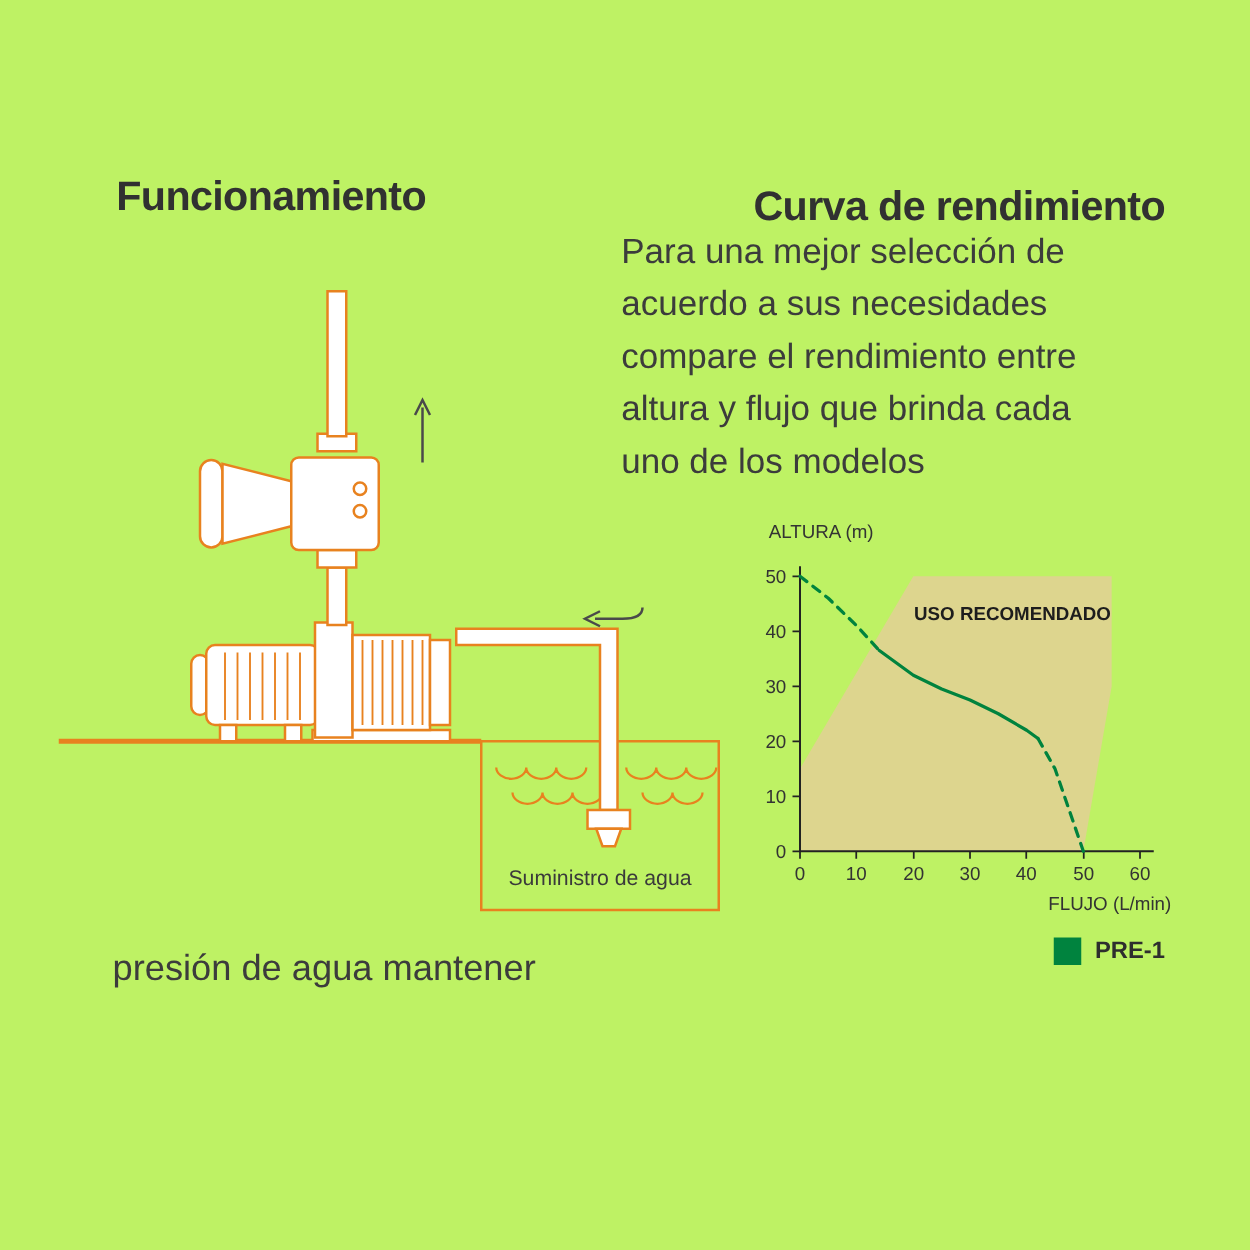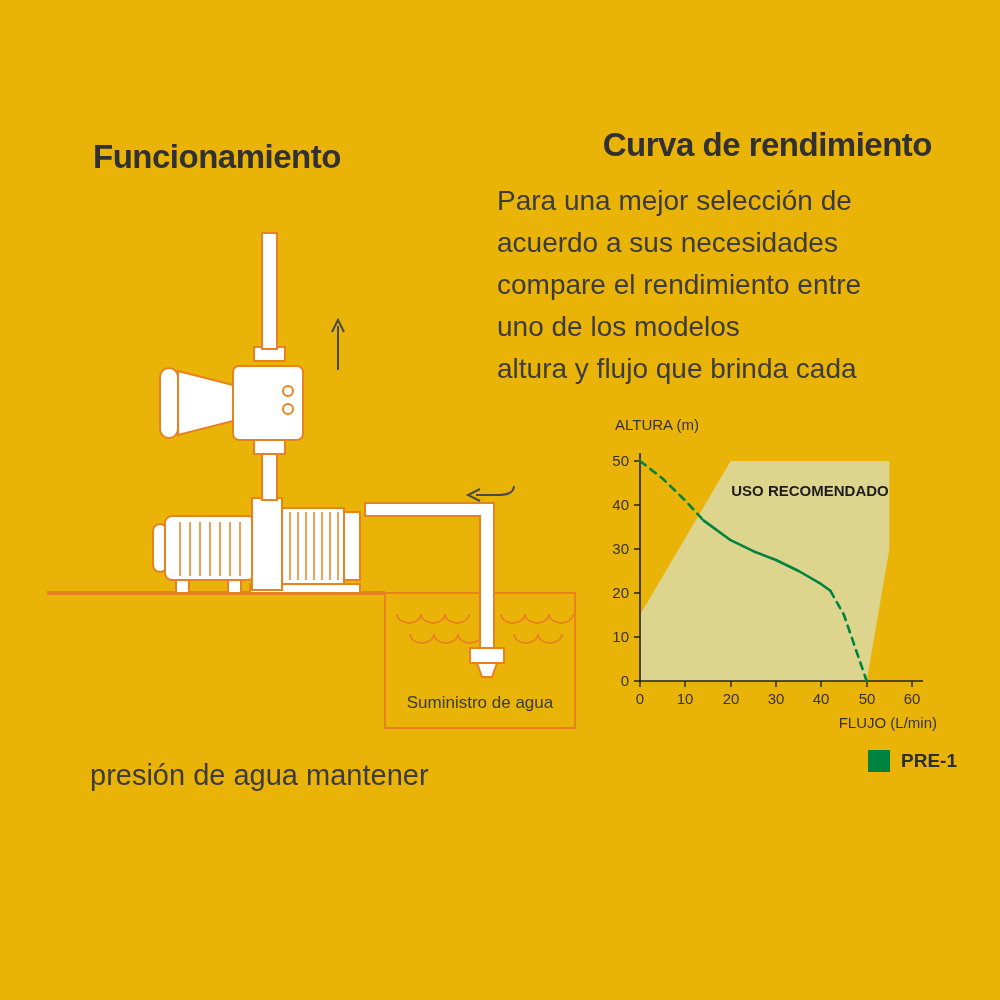--- a/index.html
+++ b/index.html
@@ -1,50 +1,50 @@
 <!DOCTYPE html>
 <html><head>
 <meta charset="utf-8">
 <style>
   html,body{margin:0;padding:0;background:#ffffff;}
   body{font-family:"Liberation Sans",sans-serif;color:#3a3a3a;}
-  .page{position:relative;width:1000px;height:1000px;background:#eab308;overflow:hidden;}
+  .page{position:relative;width:1000px;height:1000px;background:#bef264;overflow:hidden;}
   .heading{position:absolute;font-size:33px;font-weight:700;color:#313131;letter-spacing:-0.5px;white-space:nowrap;}
   #heading-left{left:93px;top:116px;}
-  #heading-right{right:68px;top:104px;text-align:center;}
+  #heading-right{right:68px;top:124px;text-align:center;}
   .intro{position:absolute;right:63px;top:180px;width:440px;text-align:left;
          font-size:28px;line-height:42px;color:#3c3c3c;}
   .caption{position:absolute;left:90px;top:754px;width:510px;text-align:left;
            font-size:29px;line-height:43px;color:#3c3c3c;}
   .pump-svg{position:absolute;left:30px;top:178px;}
   .chart-svg{position:absolute;left:605px;top:408px;}
   svg text{font-family:"Liberation Sans",sans-serif;}
   .tick-label{font-size:15px;fill:#333;}
   .axis-title{font-size:15px;fill:#333;}
   .region-label{font-size:15px;font-weight:700;fill:#1d1d1d;}
   .curve{fill:none;stroke-width:2.6;stroke-linecap:round;stroke-linejoin:round;}
   .curve.dashed{stroke-dasharray:7 6;}
-  .legend{position:absolute;left:868px;top:750px;display:flex;align-items:center;gap:11px;}
+  .legend{position:absolute;left:843px;top:750px;display:flex;align-items:center;gap:11px;}
   .legend .swatch{width:22px;height:22px;background:#00833e;display:inline-block;}
   .legend .label{font-size:19px;font-weight:700;color:#2e2e2e;}
 </style>
 </head>
 <body>
 
 <div class="page">
 
   <h1 class="heading" id="heading-left">Funcionamiento</h1>
   <h1 class="heading" id="heading-right">Curva de rendimiento</h1>
 
   <div class="intro">
     <div>Para una mejor selección de</div>
     <div>acuerdo a sus necesidades</div>
     <div>compare el rendimiento entre</div>
+    <div>altura y flujo que brinda cada</div>
     <div>uno de los modelos</div>
-    <div>altura y flujo que brinda cada</div>
   </div>
 
   <svg class="pump-svg" width="560" height="575" viewBox="0 0 560 575">
     <g stroke="#e8821f" stroke-width="2" fill="none">
 
       <line x1="17" y1="415" x2="355" y2="415" stroke-width="4"></line>
 
       <rect x="355" y="415" width="190" height="135"></rect>
 
       <g stroke-width="1.8">

